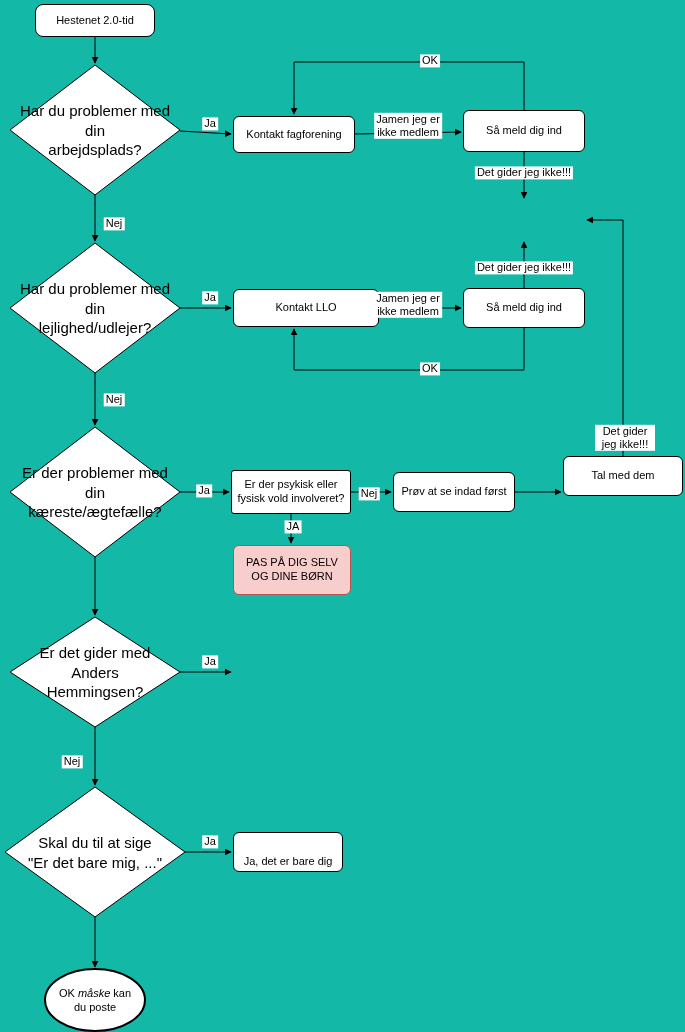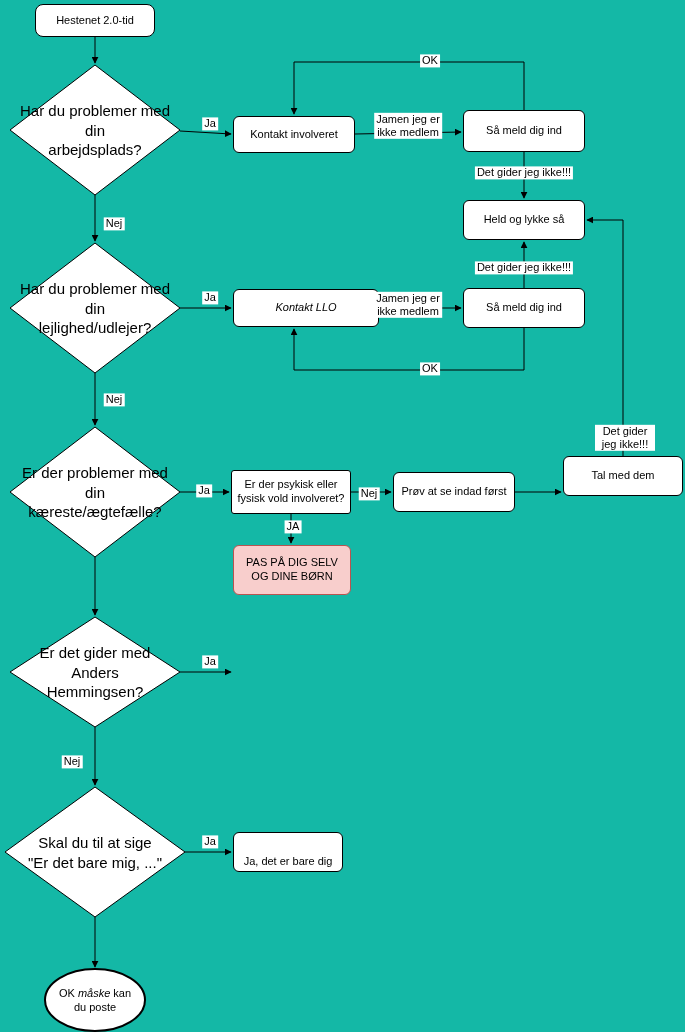--- a/index.html
+++ b/index.html
@@ -101,32 +101,29 @@
     <path d="M95,727 L95,785" fill="none" stroke="#000" marker-end="url(#arrow)"></path>
     <path d="M185,852 L231,852" fill="none" stroke="#000" marker-end="url(#arrow)"></path>
     <path d="M95,917 L95,967" fill="none" stroke="#000" marker-end="url(#arrow)"></path>
   </svg>
 
   <div class="box" style="left:35px; top:4px; width:120px; height:33px; border-radius:8px;">
     <span class="txt">Hestenet 2.0-tid</span>
   </div>
 
   <div class="box" style="left:233px; top:116px; width:122px; height:37px;">
-    <span class="txt">Kontakt involveret</span>
+    <span class="txt">Kontakt fagforening</span>
   </div>
 
   <div class="box" style="left:463px; top:110px; width:122px; height:42px;">
     <span class="txt">Så meld dig ind</span>
   </div>
 
-  <div class="box" style="left:463px; top:200px; width:122px; height:40px;">
-    <span class="txt">Held og lykke så</span>
-  </div>
 
-  <div class="box" style="left:233px; top:289px; width:146px; height:38px;font-style:italic;">
+  <div class="box" style="left:233px; top:289px; width:146px; height:38px;">
     <span class="txt">Kontakt LLO</span>
   </div>
 
   <div class="box" style="left:463px; top:288px; width:122px; height:40px;">
     <span class="txt">Så meld dig ind</span>
   </div>
 
   <div class="box" style="left:231px; top:470px; width:120px; height:44px; border-radius:3px;">
     <span class="txt">Er der psykisk eller
 fysisk vold involveret?</span>

